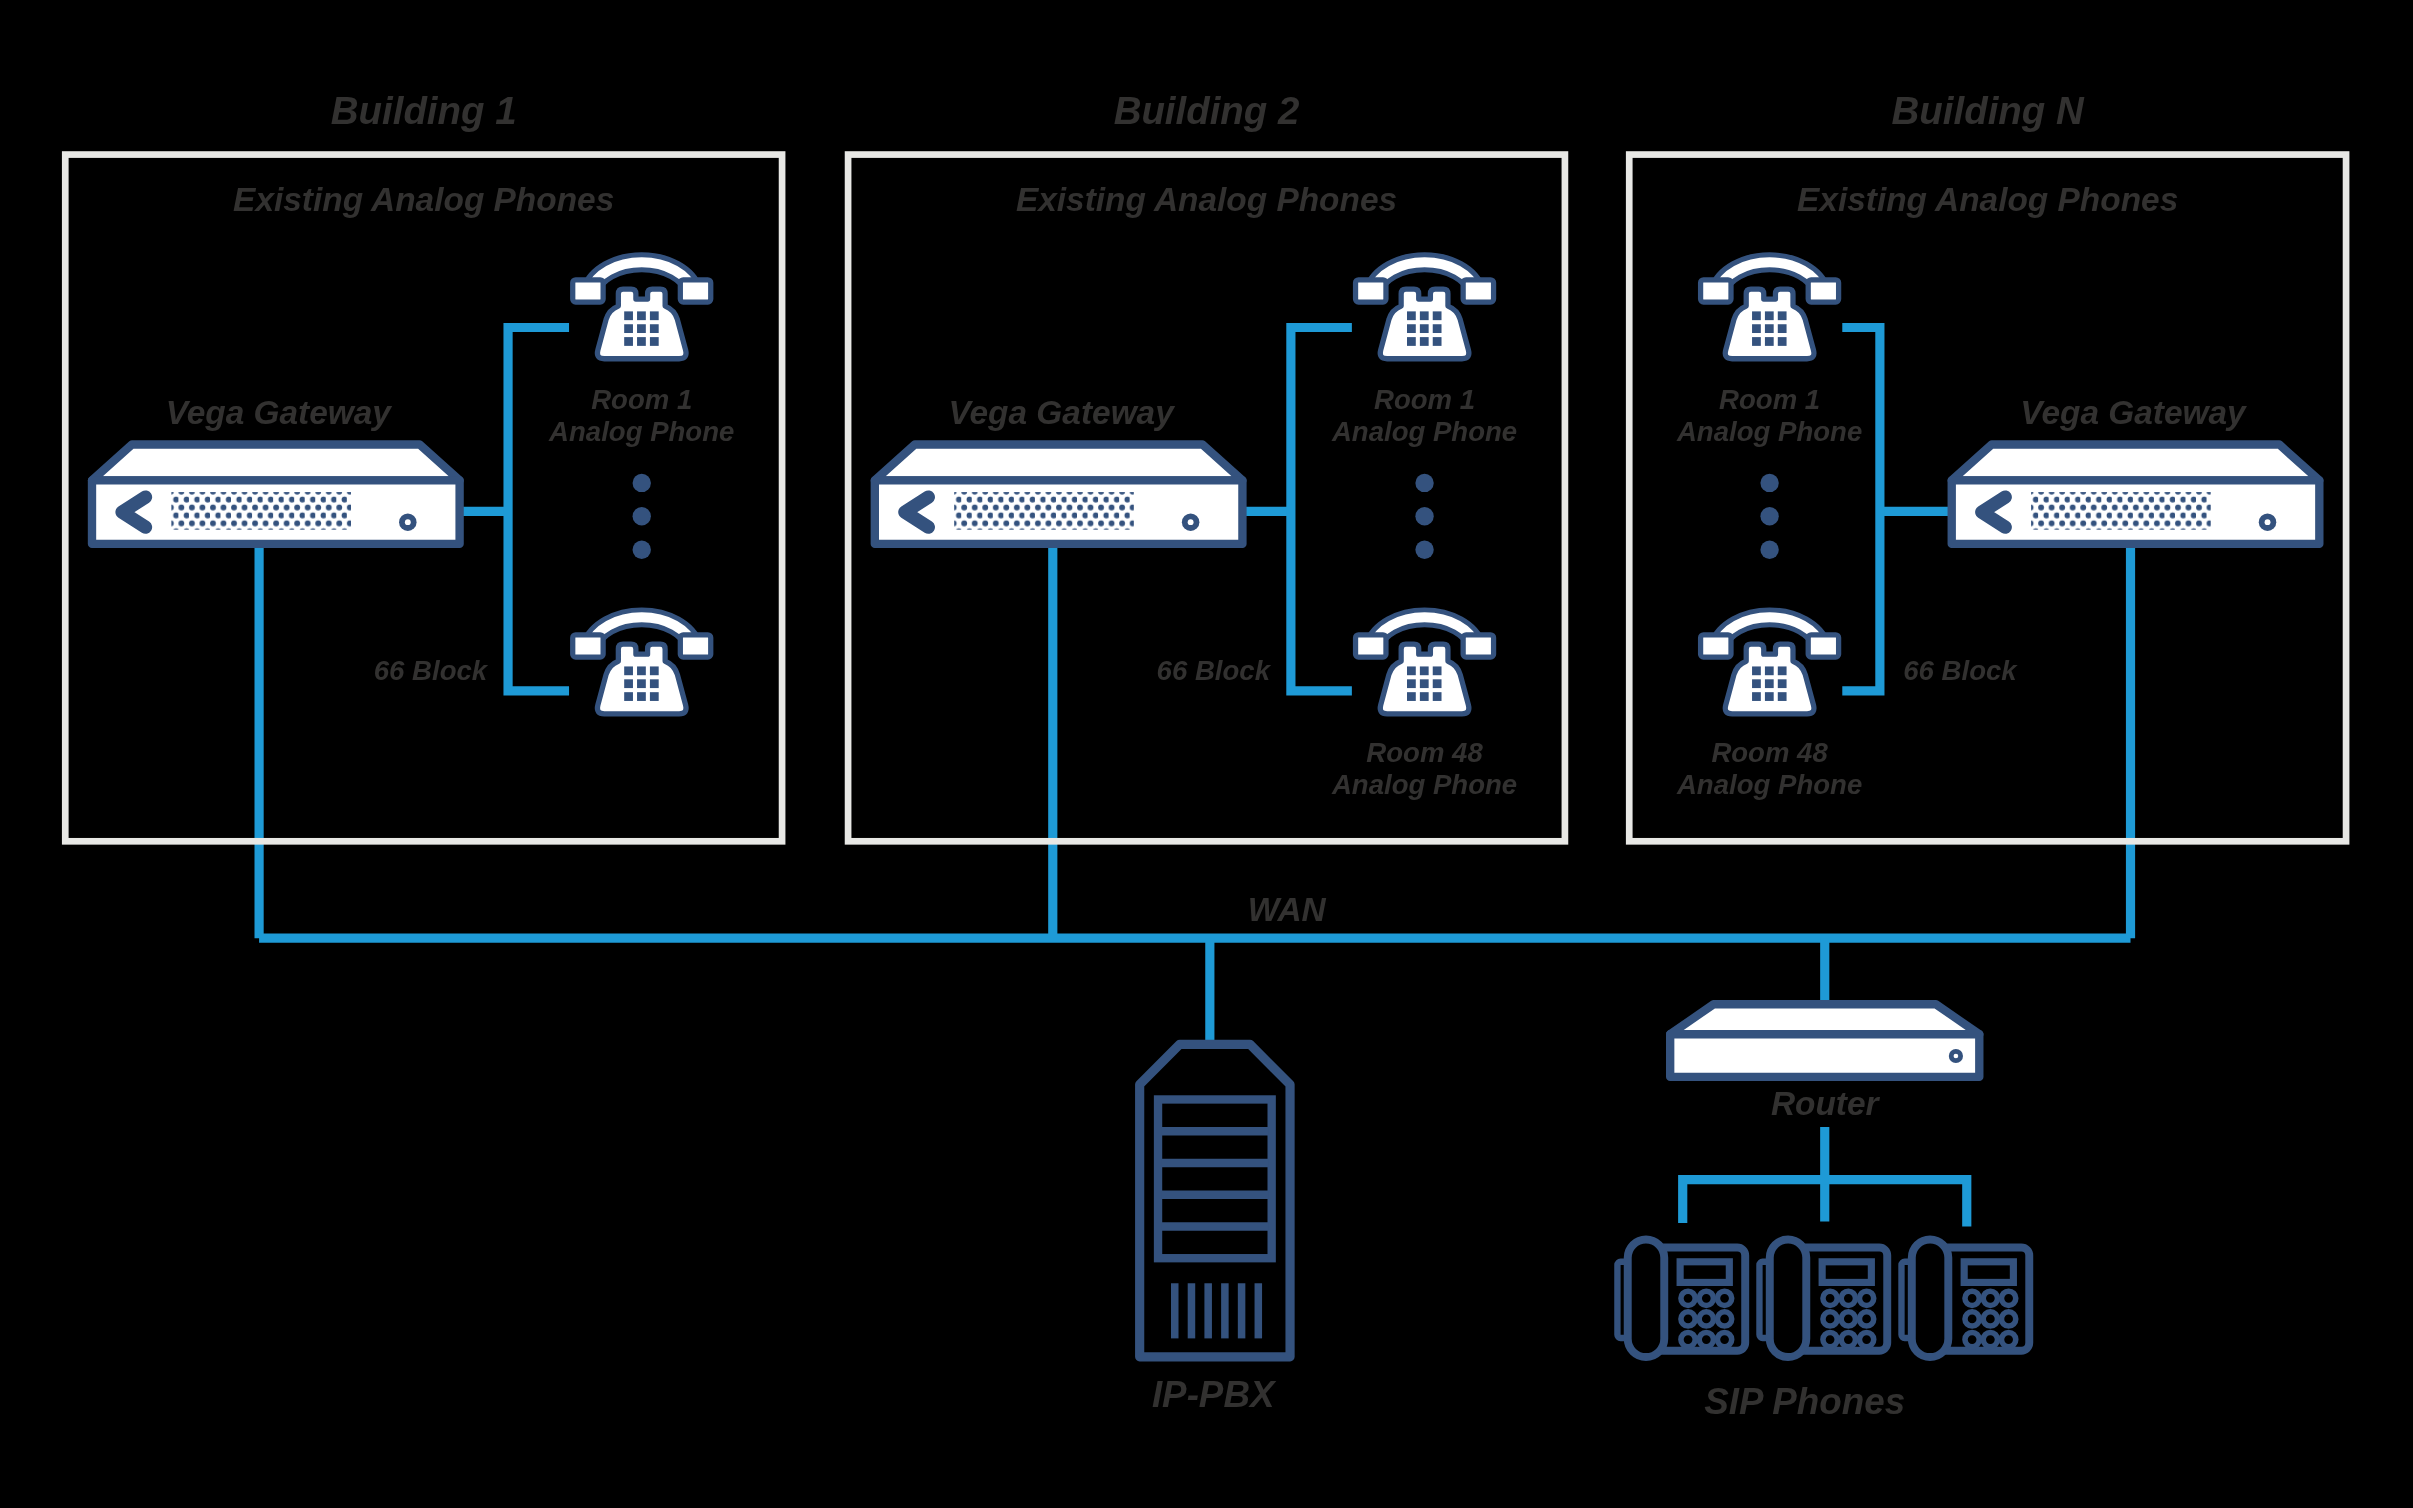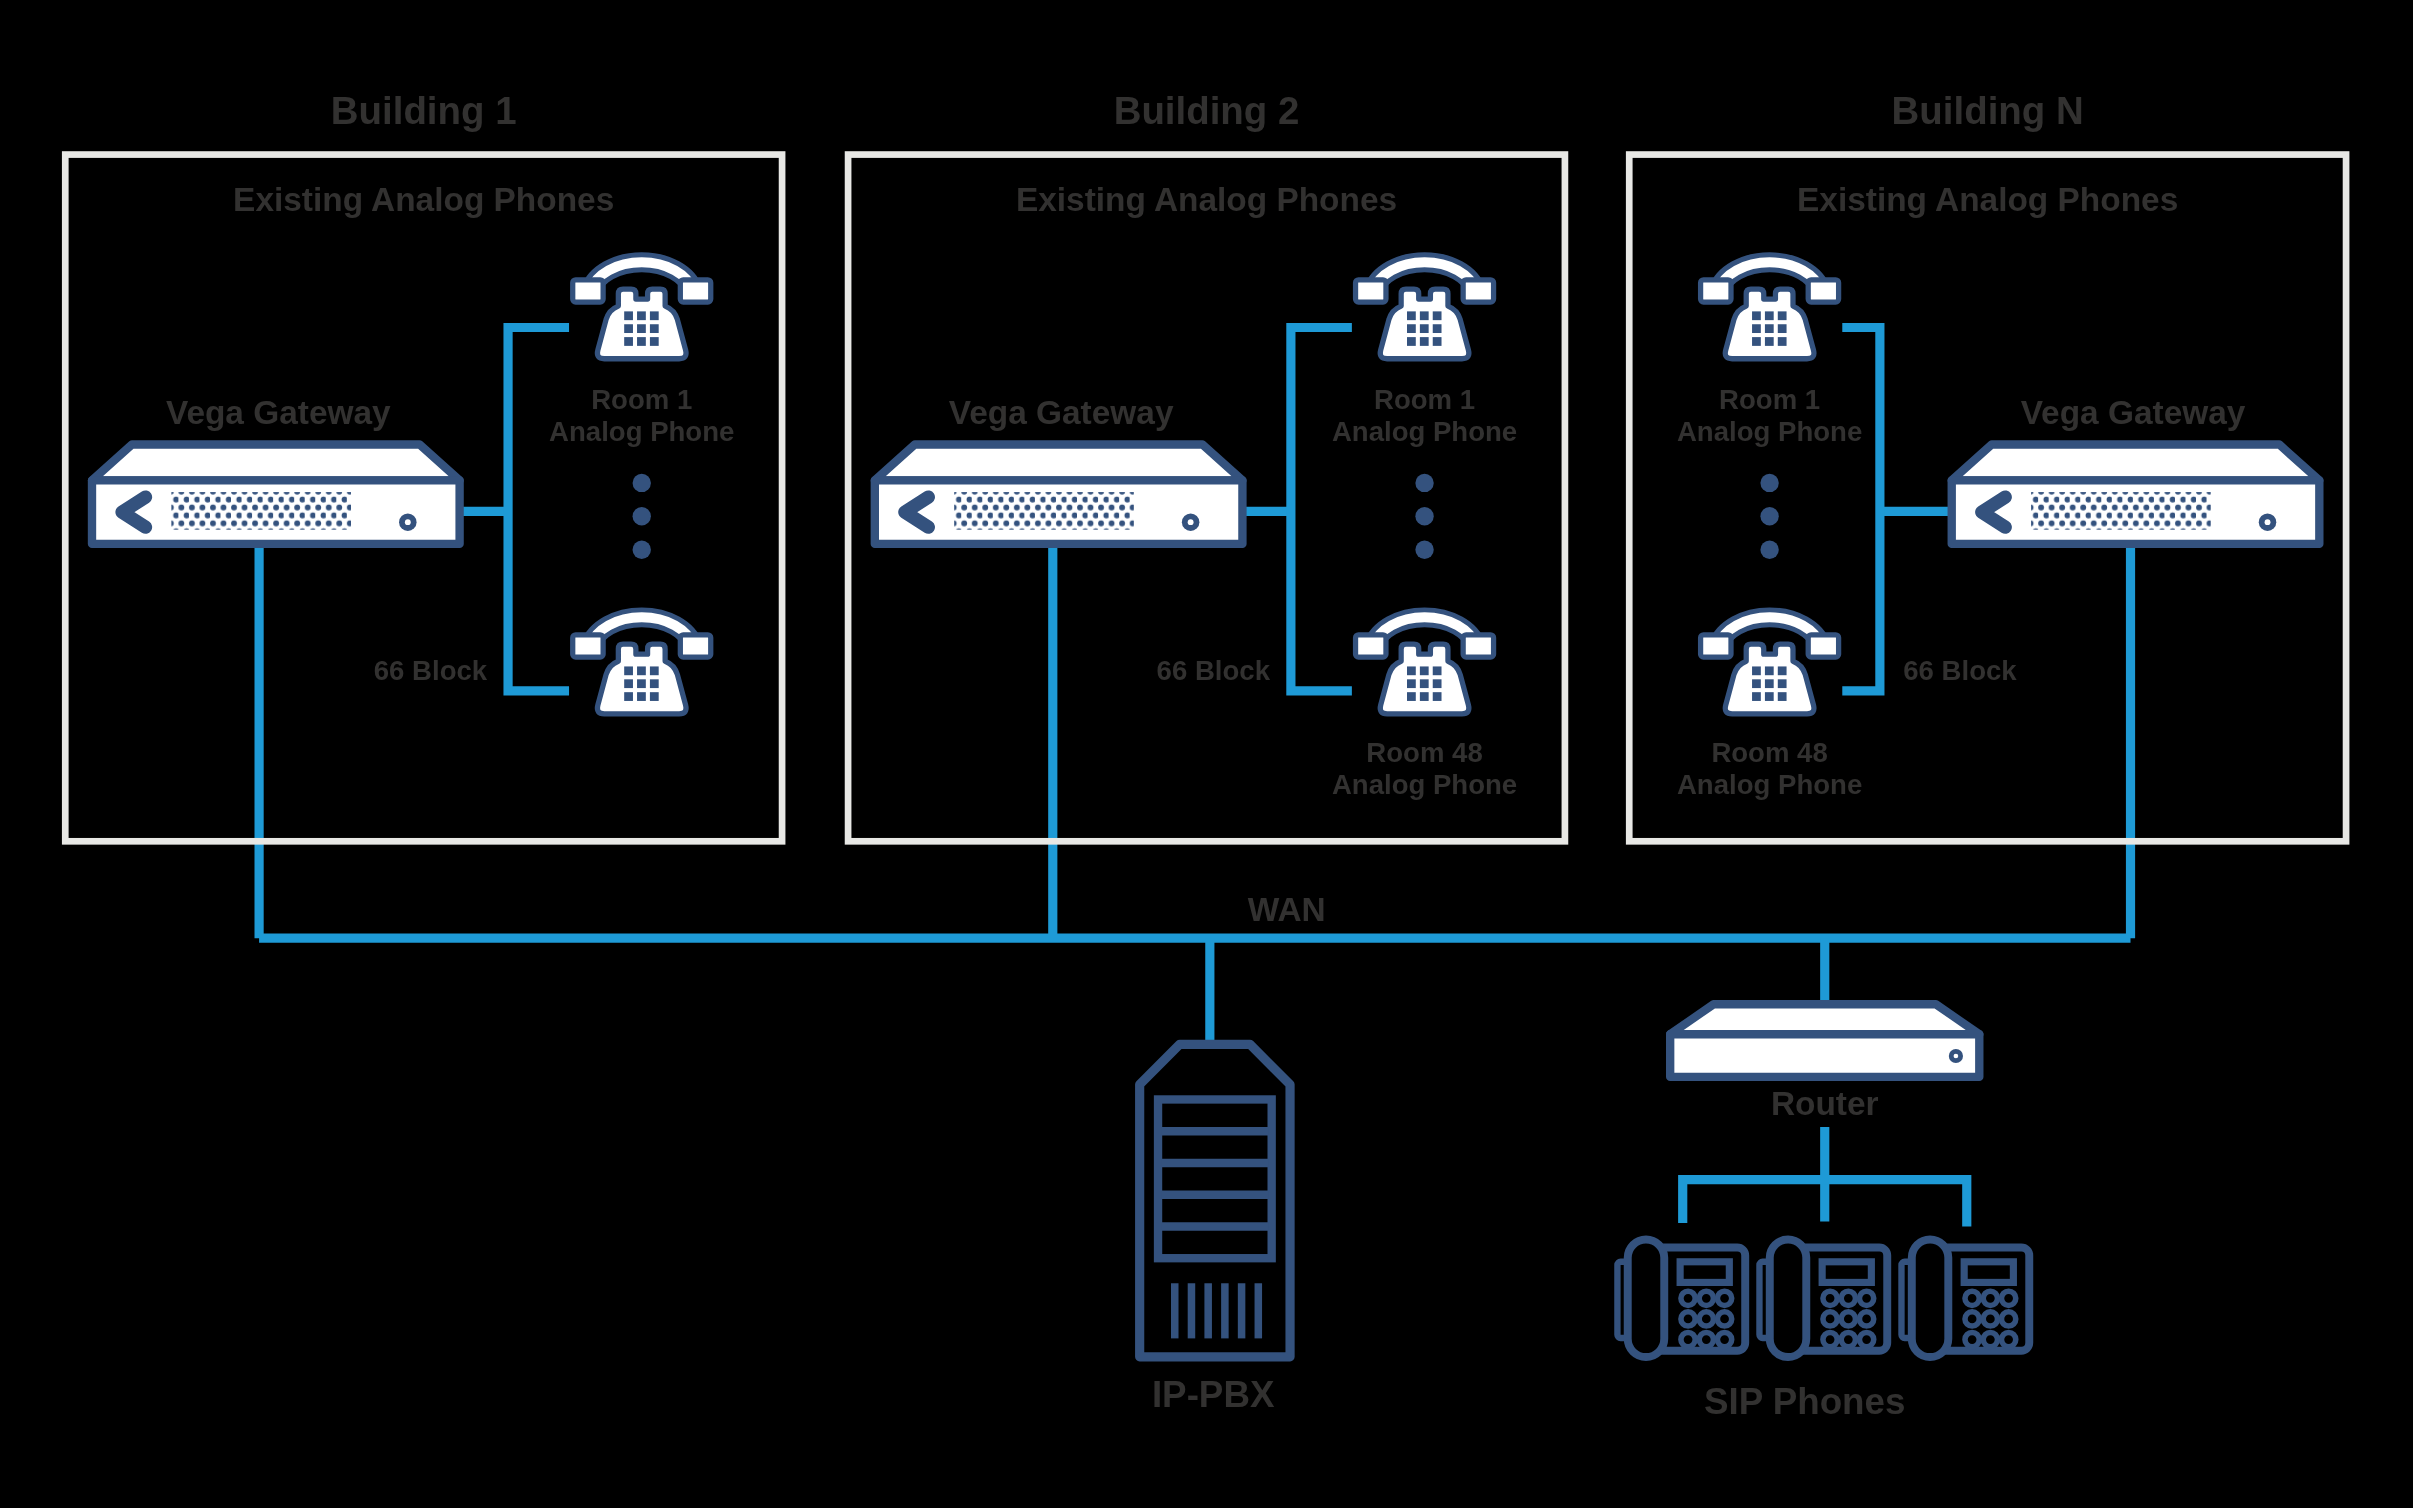--- a/index.html
+++ b/index.html
@@ -1,16 +1,16 @@
 <!DOCTYPE html>
 <html style="font-size:13.4px"><head>
 <meta charset="utf-8">
 <style>
   html,body{margin:0;padding:0;background:#000;}
-  .stage{position:relative;width:2413px;height:1508px;background:#000;overflow:hidden;}
+  .stage{position:relative;width:2413px;height:1508px;background:#000;overflow:hidden;font-style:italic;}
   svg{display:block;width:100%;height:100%;}
   text{font-family:"Liberation Sans", sans-serif;font-weight:600;fill:#323130;}
   .title{font-size:46px;font-weight:700;}
   .subtitle{font-size:40px;}
   .devlabel{font-size:40px;}
   .roomlabel{font-size:33px;}
   .blocklabel{font-size:33px;}
   .biglabel{font-size:44px;}
   .mid{text-anchor:middle;}
   .end{text-anchor:end;}

